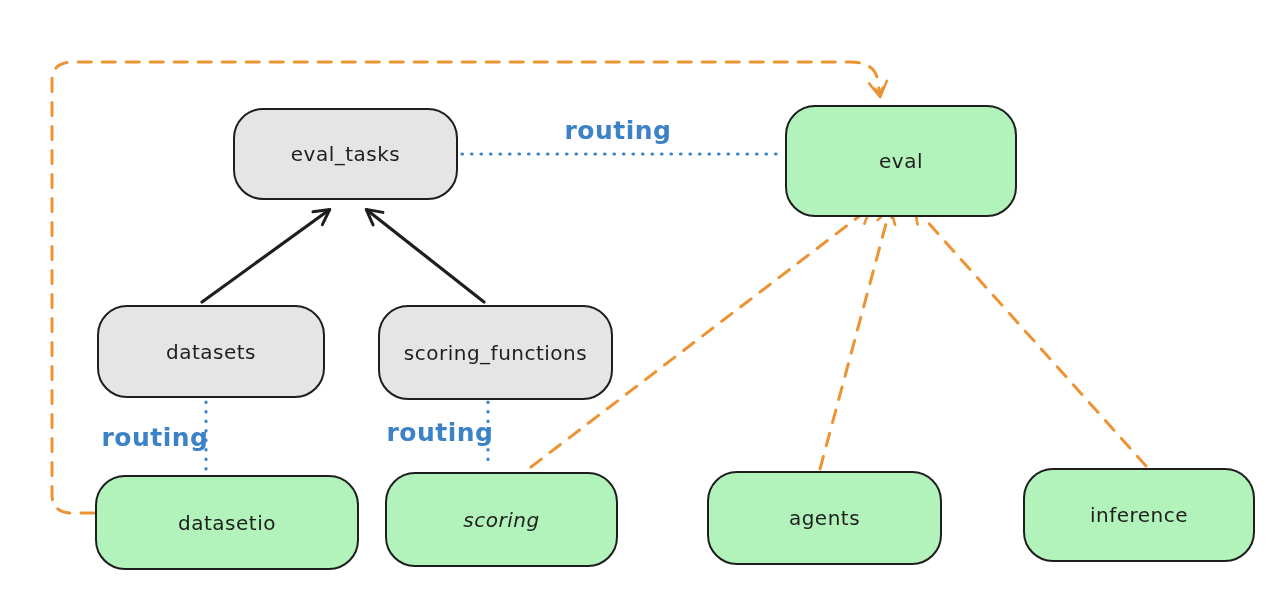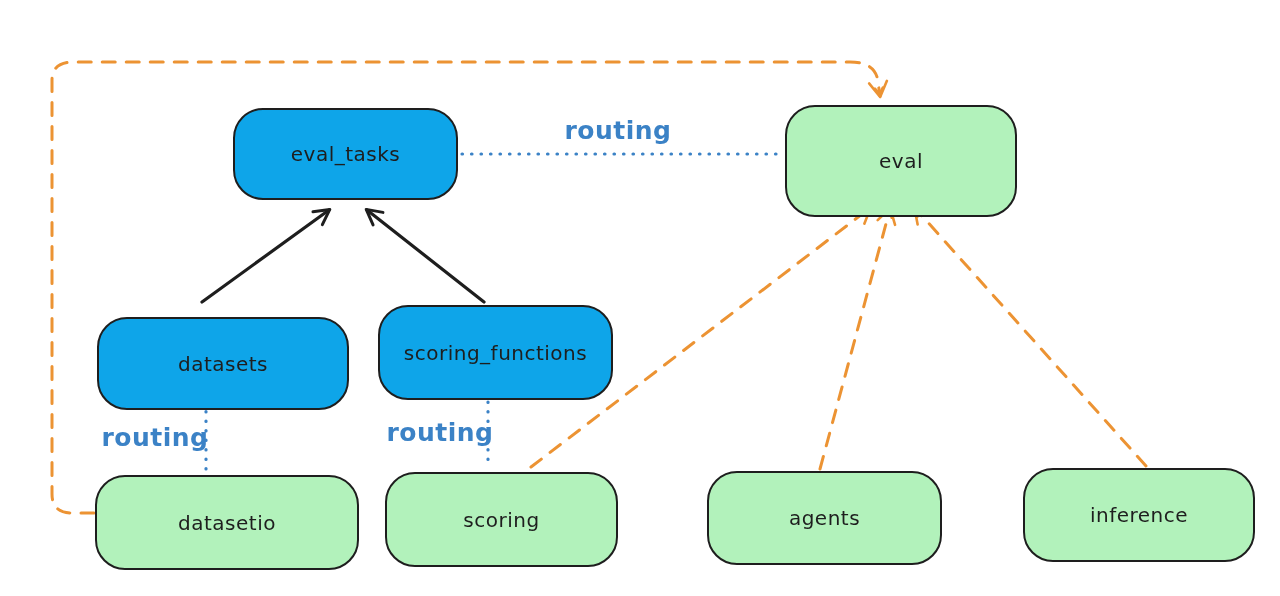--- a/index.html
+++ b/index.html
@@ -21,29 +21,29 @@
     box-sizing: border-box;
     border: 2.5px solid #1e1e1e;
     border-radius: 30px;
     display: flex;
     align-items: center;
     justify-content: center;
     font-size: 20px;
     color: #1e1e1e;
     letter-spacing: 0.5px;
   }
-  .node-blue  { background: #0ea5e9; align-items: center; }
+  .node-blue  { background: #e5e5e5; align-items: center; }
   .node-green { background: #b2f2bb; }
 
   .node-eval-tasks        { left: 233px;  top: 108px; width: 225px; height: 92px; }
   .node-eval              { left: 785px;  top: 105px; width: 232px; height: 112px; }
-  .node-datasets          { left: 97px;   top: 305px; width: 252px; height: 93px; margin-top: 12px; }
+  .node-datasets          { left: 97px;   top: 305px; width: 228px; height: 93px; }
   .node-scoring-functions { left: 378px;  top: 305px; width: 235px; height: 95px; }
   .node-datasetio         { left: 95px;   top: 475px; width: 264px; height: 95px; }
-  .node-scoring           { left: 385px;  top: 472px; width: 233px; height: 95px; }
+  .node-scoring           { left: 385px;  top: 472px; width: 233px; height: 95px; font-style: italic; }
   .node-agents            { left: 707px;  top: 471px; width: 235px; height: 94px; }
   .node-inference         { left: 1023px; top: 468px; width: 232px; height: 94px; }
 
   .edge-label {
     position: absolute;
     width: 110px;
     text-align: center;
     font-size: 25px;
     font-weight: 600;
     color: #3b82c6;

